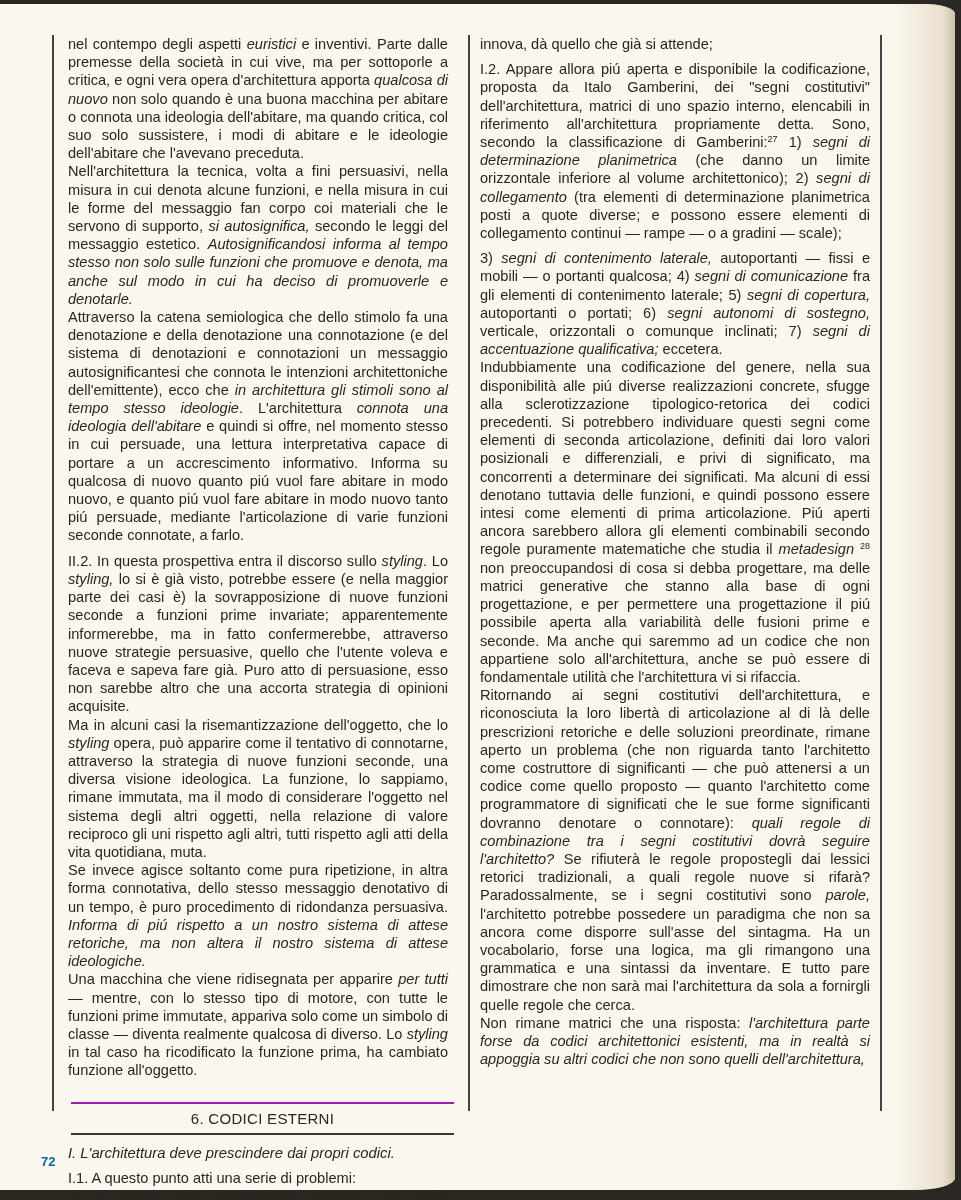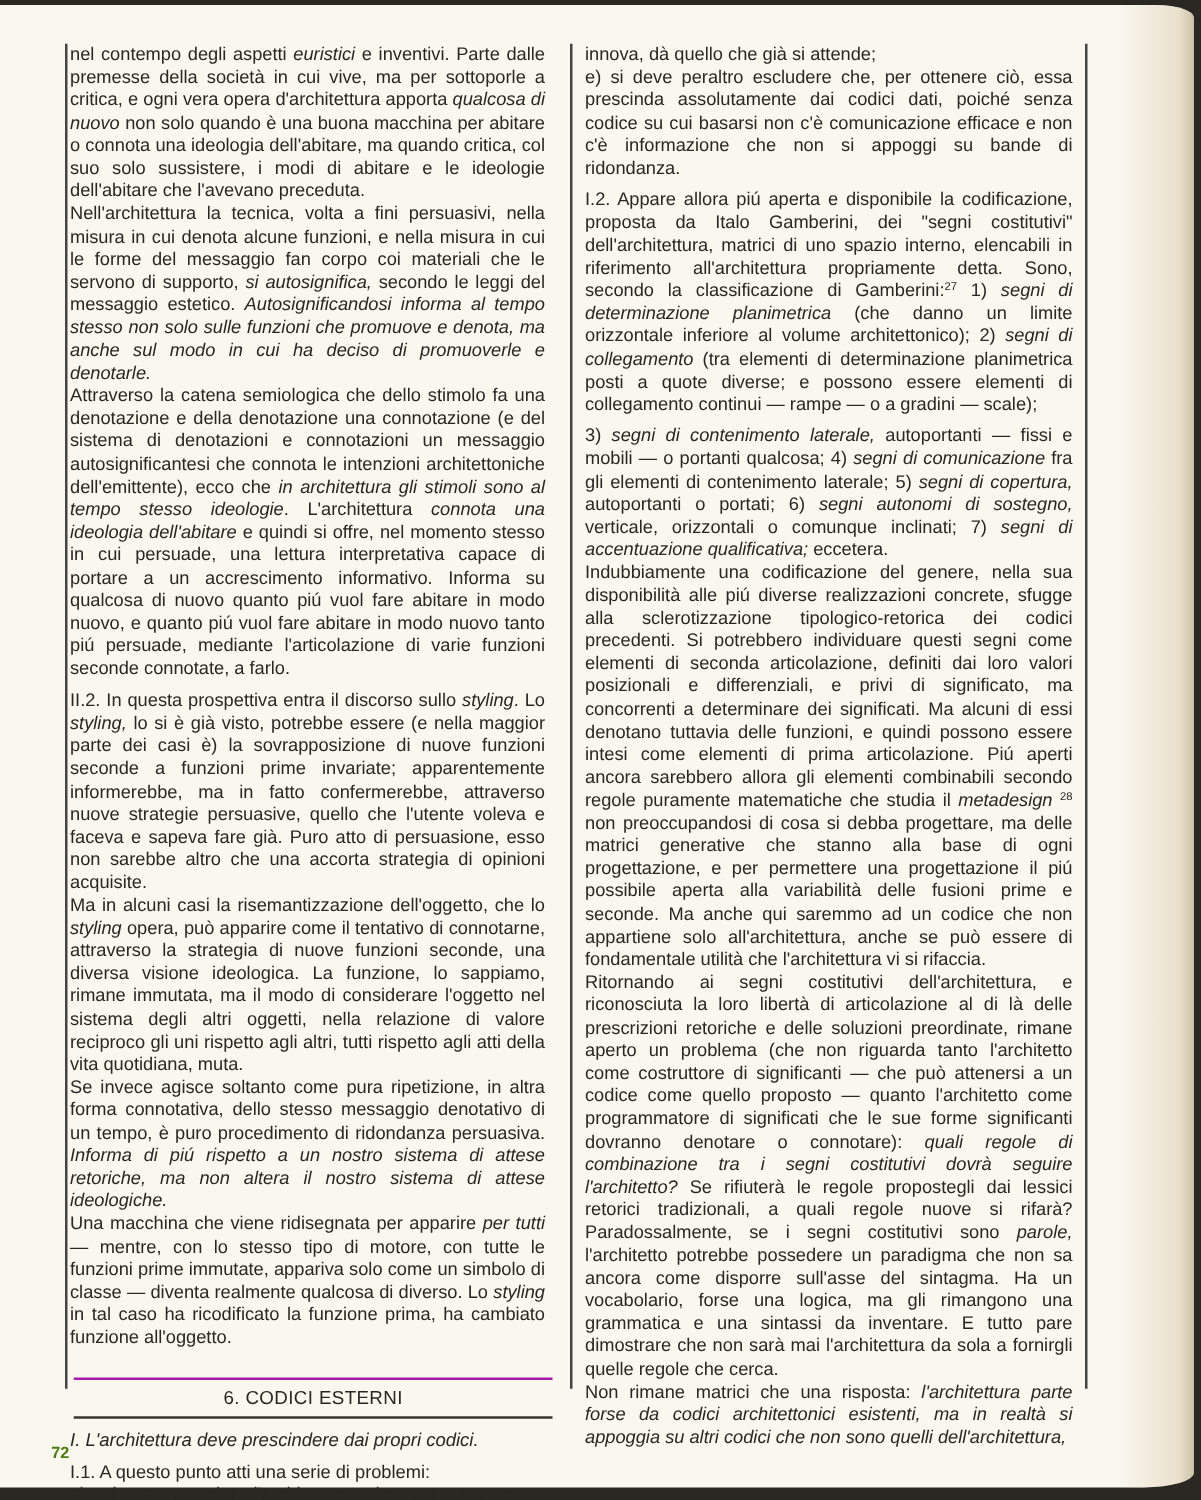--- a/index.html
+++ b/index.html
@@ -18,36 +18,36 @@
   .page::after {
     content: ""; position: absolute; right: 0; top: 0; bottom: 0; width: 60px;
     background: linear-gradient(to right, rgba(240,232,215,0) 0%, rgba(226,214,190,0.7) 80%, rgba(200,188,160,0.9) 100%);
     border-top-right-radius: 30px 10px; border-bottom-right-radius: 40px 12px;
   }
   .col {
     position: absolute; top: 31px;
     font-size: 14.6px; line-height: 18.2px;
     text-align: justify;
   }
-  .col-left { left: 52px; width: 378px; height: 1076px; padding-left: 2px; border-left: 2px solid #444; }
-  .col-right { left: 456px; width: 390px; padding: 0 10px 0 10px; border-left: 2px solid #444; border-right: 2px solid #444; height: 1076px; }
+  .col-left { left: 52px; width: 378px; height: 1076px; padding-left: 14px; border-left: 2px solid #444; }
+  .col-right { left: 468px; width: 390px; padding: 0 10px 0 10px; border-left: 2px solid #444; border-right: 2px solid #444; height: 1076px; }
   .col-left .inner { width: 380px; }
   p { margin: 0; }
   p.gap { margin-top: 7px; }
   i, .it { font-style: italic; }
   sup { font-size: 9px; line-height: 0; vertical-align: 5px; }
   .section-head {
     margin-top: 22px; border-top: 2px solid #a21caf; border-bottom: 2px solid #3a3631;
     text-align: center; font-size: 15px; line-height: 26px; letter-spacing: 0.3px;
     margin-right: -6px; margin-left: 3px; padding: 2px 0 1px 0;
   }
   .subtitle { margin-top: 9px; font-style: italic; font-size: 14.8px; }
   .page-number {
     position: absolute; left: 41px; top: 1150px;
-    font-weight: bold; font-size: 13px; color: #4d7c0f;
+    font-weight: bold; font-size: 13px; color: #0369a1;
   }
 </style>
 </head>
 <body>
 
 <div class="page">
 
   <div class="col col-left">
     <div class="inner">
       <div>
@@ -64,21 +64,20 @@
       <div>
           <p class="gap"><span>I.1. A questo punto atti una serie di problemi:</span></p>
           <p><span>a) ci pareva che l'architettura dovesse, per poter comunicare le funzioni che vuole promuovere, basarsi su codici;</span></p>
         </div>
     </div>
   </div>
 
   <div class="col col-right">
     <div>
         <p><span>innova, dà quello che già si attende;</span></p>
-        <p><span>e) si deve peraltro escludere che, per ottenere ciò, essa prescinda assolutamente dai codici dati, poiché senza codice su cui basarsi non c'è comunicazione efficace e non c'è informazione che non si appoggi su bande di ridondanza.</span></p>
         <p class="gap"><span>I.2. Appare allora piú aperta e disponibile la codificazione, proposta da Italo Gamberini, dei "segni costitutivi" dell'architettura, matrici di uno spazio interno, elencabili in riferimento all'architettura propriamente detta. Sono, secondo la classificazione di Gamberini:</span><sup>27</sup><span> 1) </span><i>segni di determinazione planimetrica</i><span> (che danno un limite orizzontale inferiore al volume architettonico); 2) </span><i>segni di collegamento</i><span> (tra elementi di determinazione planimetrica posti a quote diverse; e possono essere elementi di collegamento continui — rampe — o a gradini — scale);</span></p>
         <p class="gap"><span>3) </span><i>segni di contenimento laterale,</i><span> autoportanti — fissi e mobili — o portanti qualcosa; 4) </span><i>segni di comunicazione</i><span> fra gli elementi di contenimento laterale; 5) </span><i>segni di copertura,</i><span> autoportanti o portati; 6) </span><i>segni autonomi di sostegno,</i><span> verticale, orizzontali o comunque inclinati; 7) </span><i>segni di accentuazione qualificativa;</i><span> eccetera.</span></p>
         <p><span>Indubbiamente una codificazione del genere, nella sua disponibilità alle piú diverse realizzazioni concrete, sfugge alla sclerotizzazione tipologico-retorica dei codici precedenti. Si potrebbero individuare questi segni come elementi di seconda articolazione, definiti dai loro valori posizionali e differenziali, e privi di significato, ma concorrenti a determinare dei significati. Ma alcuni di essi denotano tuttavia delle funzioni, e quindi possono essere intesi come elementi di prima articolazione. Piú aperti ancora sarebbero allora gli elementi combinabili secondo regole puramente matematiche che studia il </span><i>metadesign</i><span> </span><sup>28</sup><span> non preoccupandosi di cosa si debba progettare, ma delle matrici generative che stanno alla base di ogni progettazione, e per permettere una progettazione il piú possibile aperta alla variabilità delle fusioni prime e seconde. Ma anche qui saremmo ad un codice che non appartiene solo all'architettura, anche se può essere di fondamentale utilità che l'architettura vi si rifaccia.</span></p>
         <p><span>Ritornando ai segni costitutivi dell'architettura, e riconosciuta la loro libertà di articolazione al di là delle prescrizioni retoriche e delle soluzioni preordinate, rimane aperto un problema (che non riguarda tanto l'architetto come costruttore di significanti — che può attenersi a un codice come quello proposto — quanto l'architetto come programmatore di significati che le sue forme significanti dovranno denotare o connotare): </span><i>quali regole di combinazione tra i segni costitutivi dovrà seguire l'architetto?</i><span> Se rifiuterà le regole propostegli dai lessici retorici tradizionali, a quali regole nuove si rifarà? Paradossalmente, se i segni costitutivi sono </span><i>parole,</i><span> l'architetto potrebbe possedere un paradigma che non sa ancora come disporre sull'asse del sintagma. Ha un vocabolario, forse una logica, ma gli rimangono una grammatica e una sintassi da inventare. E tutto pare dimostrare che non sarà mai l'architettura da sola a fornirgli quelle regole che cerca.</span></p>
         <p><span>Non rimane matrici che una risposta: </span><i>l'architettura parte forse da codici architettonici esistenti, ma in realtà si appoggia su altri codici che non sono quelli dell'architettura,</i></p>
       </div>
   </div>
 
   <div class="page-number">72</div>
 </div>

